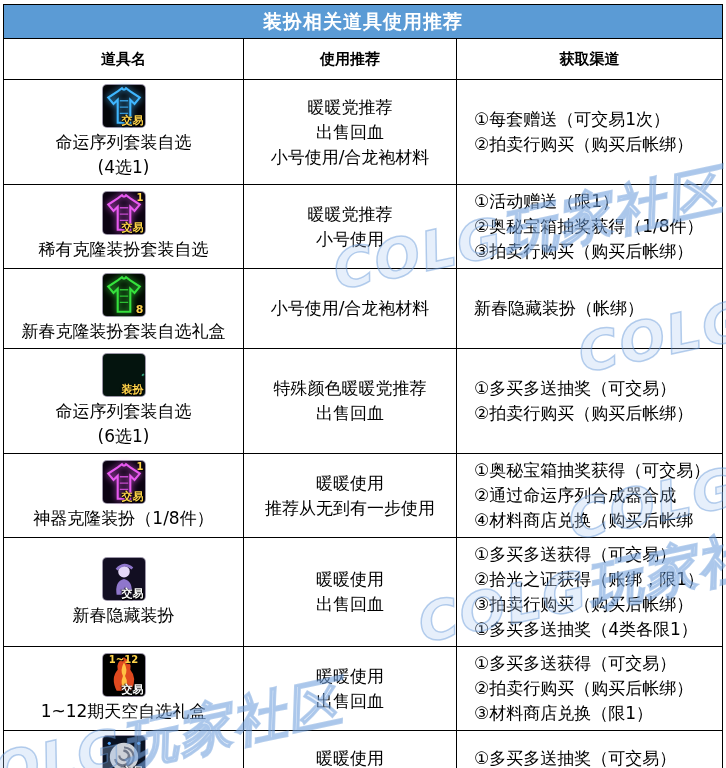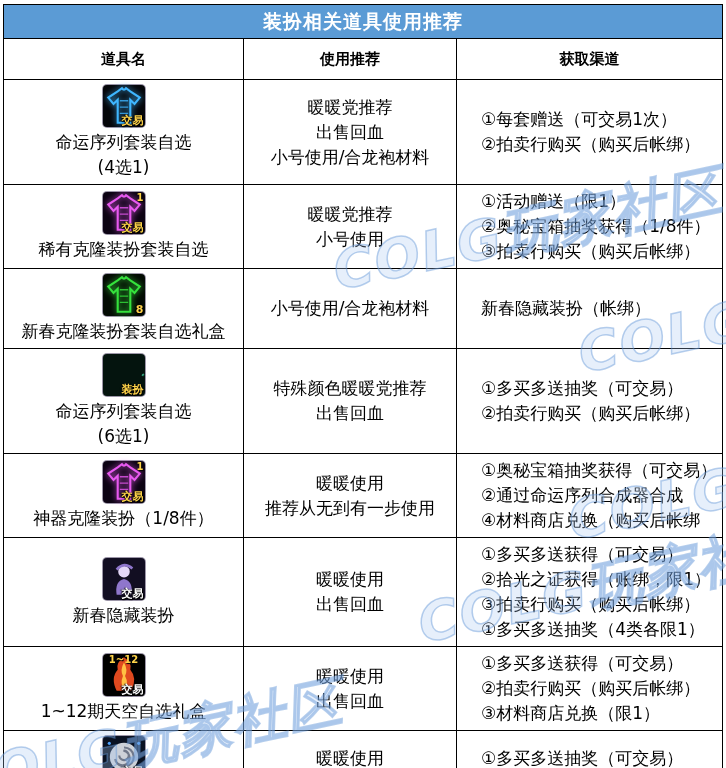--- a/index.html
+++ b/index.html
@@ -5,21 +5,21 @@
   * { margin:0; padding:0; box-sizing:border-box; }
   body { width:726px; height:768px; background:#ffffff; font-family:"DejaVu Sans","Liberation Sans",sans-serif; }
   .page { position:relative; width:726px; height:768px; background:#fff; overflow:hidden; }
   table.tbl { position:absolute; left:3px; top:4px; width:719px; border-collapse:collapse; table-layout:fixed; }
   .tbl th, .tbl td { border:1.5px solid #000; }
   .title-cell { height:34px; text-align:center; font-size:19px; font-weight:bold; letter-spacing:1px; }
   .head-row th { height:41px; text-align:center; font-size:15px; font-weight:bold; background:#fff; color:#000; }
   td { font-size:17px; line-height:24px; color:#000; vertical-align:middle; padding:4px 2px; }
   td.name-cell { text-align:center; }
   td.usage-cell { text-align:center; }
-  td.acq-cell { text-align:left; padding-left:24px; padding-right:2px; }
+  td.acq-cell { text-align:left; padding-left:17px; padding-right:2px; }
   .name-line { display:block; line-height:25px; }
   .usage-line { display:block; line-height:25px; }
   .acq-line { display:block; line-height:25px; white-space:nowrap; }
   .icon { position:relative; width:42px; height:42px; margin:1px auto 3px auto; display:block; border-radius:4px; box-shadow:0 0 0 1px rgba(90,80,110,0.6); }
   .icon svg { width:100%; height:100%; display:block; }
   .badge { position:absolute; right:1px; bottom:0px; font-size:11px; font-weight:bold; line-height:12px; letter-spacing:0; }
   .badge.gold { color:#FFD44A; text-shadow:1px 1px 1px #000, -1px 0 1px #000, 0 1px 1px #000; }
   .badge.white { color:#ffffff; text-shadow:1px 1px 1px #000, -1px 0 1px #000, 0 1px 1px #000; }
   .topmark { position:absolute; top:0px; right:1px; font-size:10px; font-weight:bold; color:#FFD44A; line-height:11px; text-shadow:1px 1px 1px #000; }
   .topmark.wide { right:auto; left:50%; transform:translateX(-50%); white-space:nowrap; }

